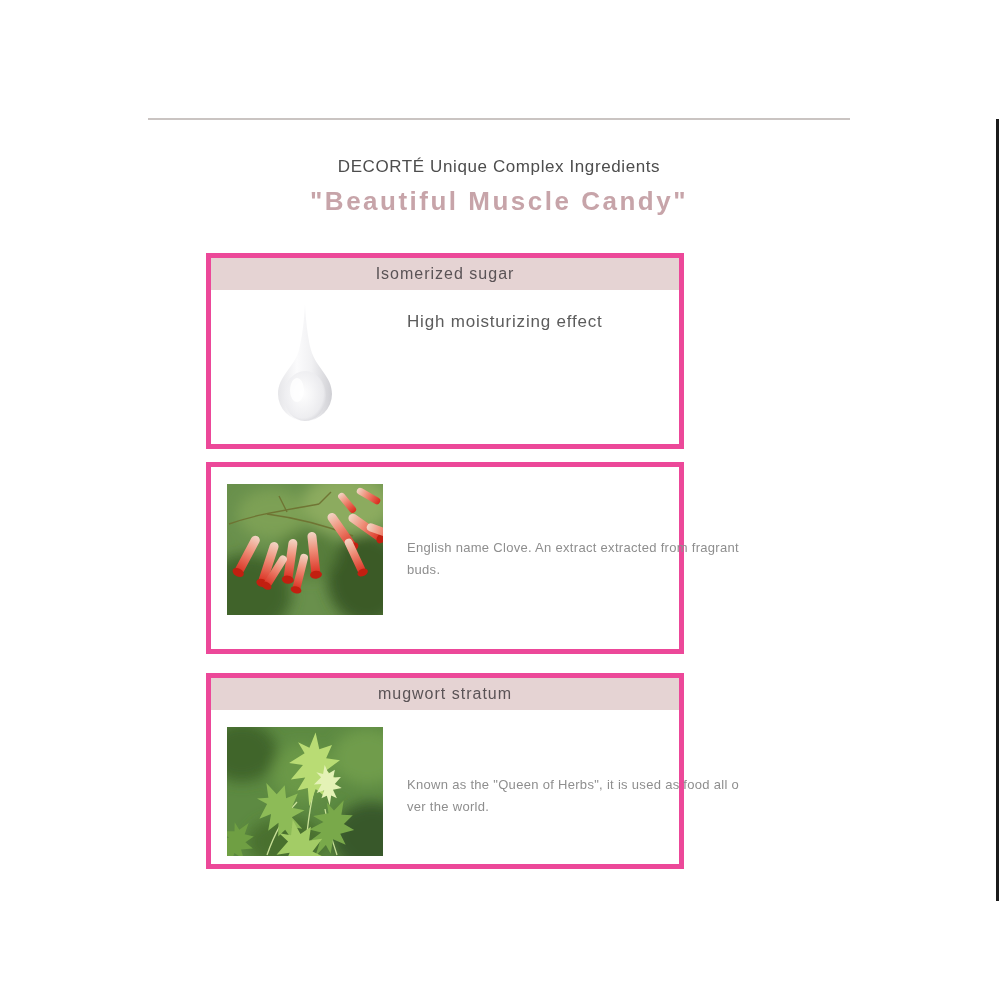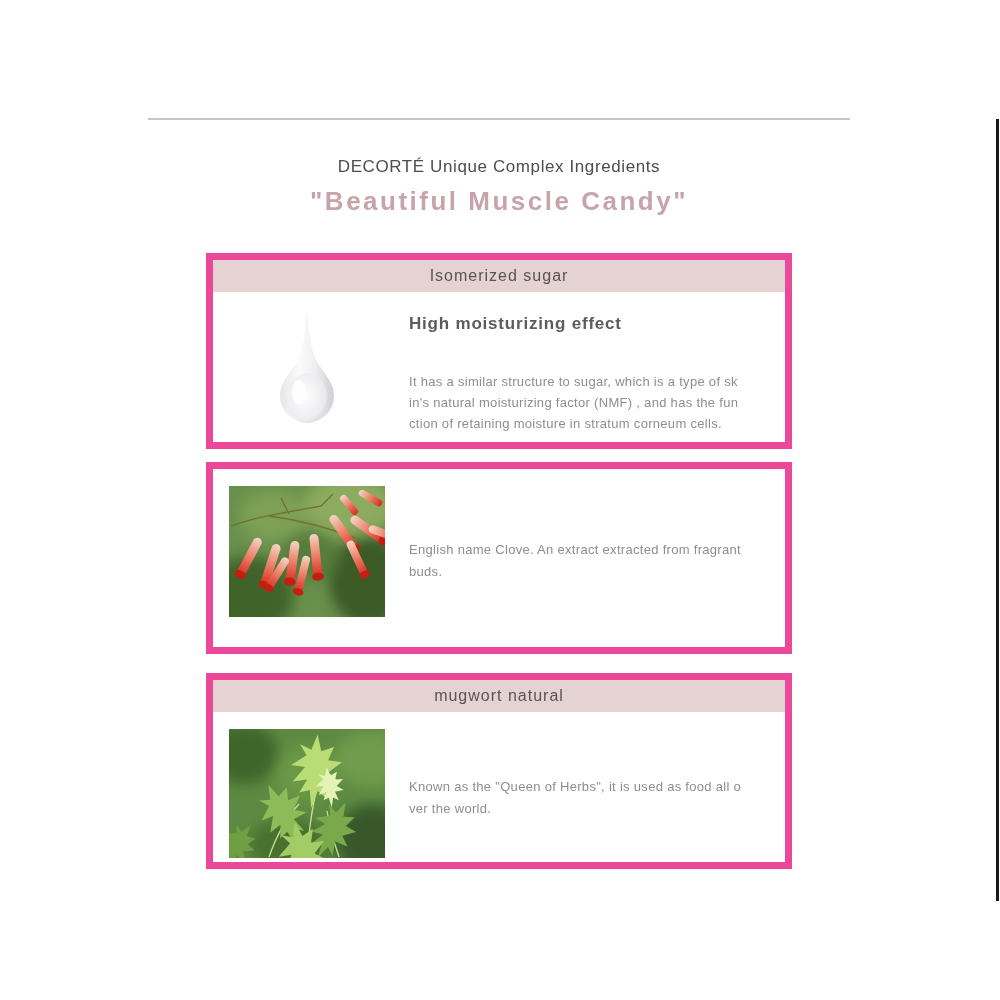--- a/index.html
+++ b/index.html
@@ -7,33 +7,33 @@
   .page{position:relative;width:1000px;height:1000px;margin:16px auto;background:#ffffff;overflow:hidden;padding-left:36px;}
 
   .top-divider{position:absolute;left:148px;top:102px;width:702px;height:2px;background:#cac4c2;}
   .edge-bar{position:absolute;left:996px;top:103px;width:3px;height:782px;background:#1b1b1b;}
 
   .page-title{position:absolute;left:148px;top:141px;width:702px;text-align:center;
     font-size:17px;color:#4d4d4d;letter-spacing:0.6px;}
   .page-subtitle{position:absolute;left:148px;top:170px;width:702px;text-align:center;
     font-size:26px;font-weight:bold;color:#c7a4a9;letter-spacing:2.5px;}
 
-  .card{position:absolute;left:206px;width:586px;background:#ffffff;border:7px solid #ec4899;box-sizing:border-box;}
+  .card{position:absolute;left:206px;width:478px;background:#ffffff;border:5px solid #ec4899;box-sizing:border-box;}
   .card-1{top:237px;height:196px;}
   .card-2{top:446px;height:192px;}
   .card-3{top:657px;height:196px;}
 
   .card-header{height:32px;background:#e5d3d3;display:flex;align-items:center;justify-content:center;
     font-size:16px;color:#5a5356;letter-spacing:1px;}
   .card-body{position:relative;height:calc(100% - 32px);}
 
   .drop-wrap{position:absolute;left:52px;top:14px;width:84px;height:124px;}
   .photo{position:absolute;left:16px;top:17px;display:block;}
 
-  .card-subheading{position:absolute;left:196px;top:22px;font-size:17px;color:#5c5c5c;letter-spacing:0.8px;font-weight:bold;}
+  .card-subheading{position:absolute;left:196px;top:22px;font-size:17px;color:#5c5c5c;letter-spacing:0.8px;}
   .card-desc{position:absolute;left:196px;font-size:13px;line-height:21px;color:#8e8e8e;
     letter-spacing:0.3px;white-space:pre;}
   .card-1 .card-desc{top:79px;}
   .card-2 .card-desc{top:70px;line-height:22px;}
   .card-3 .card-desc{top:64px;line-height:22px;}
 </style>
 </head>
 <body>
 
 <div class="page">
@@ -61,23 +61,20 @@
               <stop offset="0.75" stop-color="#ececef"></stop>
               <stop offset="1" stop-color="#c6c6cc"></stop>
             </radialGradient>
           </defs>
           <path d="M42,0 C42,0 41,26 36,46 C31,64 15,72 15,90 A27,27 0 0 0 69,90 C69,72 53,64 48,46 C43,26 42,0 42,0 Z" fill="url(#dropg)"></path>
           <ellipse cx="42" cy="92" rx="21" ry="25" fill="url(#dropb)" opacity="0.85"></ellipse>
           <ellipse cx="34" cy="86" rx="7" ry="12" fill="#ffffff" opacity="0.8"></ellipse>
         </svg>
       </div>
       <div class="card-subheading">High moisturizing effect</div>
-      <div class="card-desc">It has a similar structure to sugar, which is a type of sk
-in's natural moisturizing factor (NMF) , and has the fun
-ction of retaining moisture in stratum corneum cells.</div>
     </div>
   </div>
 
   <div class="card card-2">
     <div class="card-body">
       <svg class="photo" width="156" height="131" viewBox="0 0 156 131">
         <defs>
           <filter id="blur8">
               <feGaussianBlur stdDeviation="7"></feGaussianBlur>
             </filter>
@@ -149,21 +146,21 @@
               <rect x="109" y="10" width="7" height="24" rx="3.5" fill="url(#tube)"></rect>
             </g>
         </g>
       </svg>
       <div class="card-desc">English name Clove. An extract extracted from fragrant
 buds.</div>
     </div>
   </div>
 
   <div class="card card-3">
-    <div class="card-header">mugwort natural</div>
+    <div class="card-header">mugwort stratum</div>
     <div class="card-body">
       <svg class="photo" width="156" height="129" viewBox="0 0 156 129">
         <defs>
           <filter id="blur9">
               <feGaussianBlur stdDeviation="7"></feGaussianBlur>
             </filter>
         </defs>
         <rect width="156" height="129" fill="#5d8a42"></rect>
         <g filter="url(#blur9)">
           <ellipse cx="15" cy="25" rx="35" ry="30" fill="#3f652c"></ellipse>

